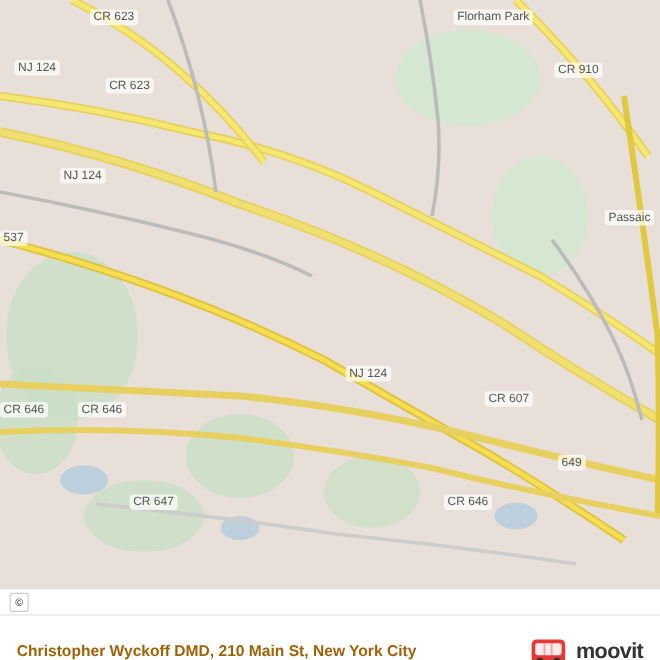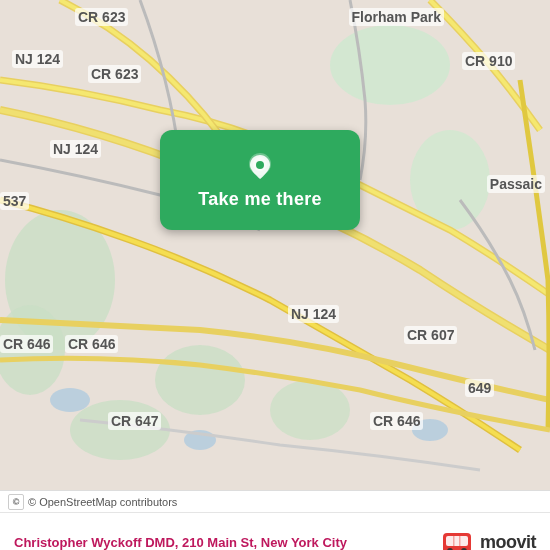--- a/index.html
+++ b/index.html
@@ -100,21 +100,21 @@
       display: flex;
       align-items: center;
       justify-content: space-between;
       padding: 0 14px;
       border-top: 1px solid #e5e5e5;
     }
 
     #bottom-bar .location-text {
       font-size: 13px;
       font-weight: bold;
-      color: #be185d;
+      color: #a16207;
       flex: 1;
     }
 
     #bottom-bar .moovit-logo {
       display: flex;
       align-items: center;
       gap: 5px;
     }
 
     #bottom-bar .moovit-logo .moovit-icon {
@@ -125,23 +125,23 @@
     #bottom-bar .moovit-logo .moovit-text {
       font-size: 18px;
       font-weight: bold;
       color: #333;
       letter-spacing: -0.5px;
     }
 
     
     .road-label {
       position: absolute;
-      font-size: 14px;
+      font-size: 10px;
       color: #555;
-      font-weight: bold;
+      font-weight: normal;
       background: rgba(255,255,255,0.7);
       padding: 1px 3px;
       border-radius: 3px;
       white-space: nowrap;
     }
   </style>
 </head>
 <body>
 
 <div id="map-container">
@@ -200,36 +200,25 @@
   <div class="road-label" style="top: 335px; left: 65px;">CR 646</div>
   <div class="road-label" style="top: 335px; left: 0px;">CR 646</div>
   <div class="road-label" style="top: 412px; left: 108px; text-align: center;">CR 647</div>
   <div class="road-label" style="top: 412px; left: 370px;">CR 646</div>
   <div class="road-label" style="top: 326px; left: 404px;">CR 607</div>
   <div class="road-label" style="top: 52px; left: 462px;">CR 910</div>
   <div class="road-label" style="top: 362px; left: 465px; margin-top: 17px;">649</div>
   <div class="road-label" style="top: 8px; right: 106px;">Florham Park</div>
   <div class="road-label" style="top: 175px; right: 5px;">Passaic</div>
 
-  <button id="take-me-there-btn">
-
-    <svg class="pin-icon" viewBox="0 0 32 32" xmlns="http://www.w3.org/2000/svg">
-      <circle cx="16" cy="13" r="11" fill="white" opacity="0.3"></circle>
-      <circle cx="16" cy="13" r="7" fill="white" opacity="0.5"></circle>
-      <path d="M16 4 C10.5 4 6 8.5 6 14 C6 20 16 28 16 28 C16 28 26 20 26 14 C26 8.5 21.5 4 16 4Z" fill="white" opacity="0.9"></path>
-      <circle cx="16" cy="14" r="4" fill="#2eaa5e"></circle>
-    </svg>
-    <span class="btn-label">Take me there</span>
-  </button>
 </div>
 
 <div id="attribution-bar">
   <div class="osm-logo">
     <div class="osm-icon">©</div>
-    <span>© OpenStreetMap contributors</span>
   </div>
 </div>
 
 <div id="bottom-bar">
   <span class="location-text">Christopher Wyckoff DMD, 210 Main St, New York City</span>
   <div class="moovit-logo">
 
     <svg class="moovit-icon" viewBox="0 0 36 36" xmlns="http://www.w3.org/2000/svg">
       <rect x="4" y="8" width="28" height="20" rx="4" fill="#e53935"></rect>
       <rect x="7" y="11" width="22" height="10" rx="2" fill="white" opacity="0.9"></rect>

